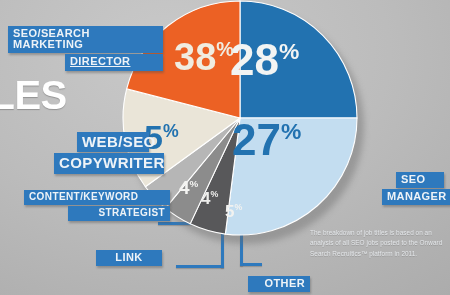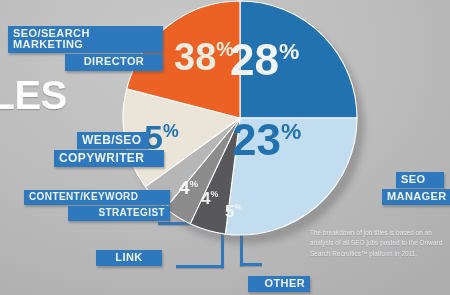--- a/index.html
+++ b/index.html
@@ -55,25 +55,25 @@
     letter-spacing:.4px;line-height:1.02;
   }
   .callout .row{
     display:block;background:#2e79bd;
     padding:2px 5px 3px 5px;
     box-shadow:1px 2px 2px rgba(80,80,80,.40);
   }
   .callout .row + .row{margin-top:1px;}
   .c-director{left:8px;top:26px;font-size:11px;text-align:right;width:152px;}
   .c-director .r1{width:145px;text-align:left;}
-  .c-director .r2{width:88px;margin-left:57px;text-align:center;}
+  .c-director .r2{width:88px;margin-left:57px;text-align:left;text-decoration:underline;}
   .c-analyst{left:352px;top:34px;font-size:10px;width:96px;}
   .c-analyst .r1{width:95px;text-align:left;}
   .c-analyst .r2{width:80px;margin-left:12px;text-align:left;}
-  .c-copywriter{left:54px;top:132px;font-size:12px;width:104px;}
+  .c-copywriter{left:54px;top:132px;font-size:15px;width:104px;}
   .c-copywriter .r1{width:62px;margin-left:23px;text-align:left;}
   .c-copywriter .r2{width:100px;text-align:left;}
   .c-strategist{left:24px;top:190px;font-size:10px;width:140px;}
   .c-strategist .r1{width:136px;text-align:left;}
   .c-strategist .r2{width:92px;margin-left:44px;text-align:right;}
   .c-link{left:96px;top:250px;font-size:11px;width:86px;}
   .c-link .r1{width:56px;text-align:center;}
   .c-link .r2{width:84px;text-align:left;}
   .c-manager{left:382px;top:172px;font-size:11px;width:68px;}
   .c-manager .r1{width:38px;margin-left:14px;text-align:left;}
@@ -117,21 +117,21 @@
           <path d="M 118 118 L 235.00 118.00 A 117 117 0 0 1 103.34 234.08 Z" fill="#c3ddf0" stroke="#ffffff" stroke-width="1.1"></path>
           <path d="M 118 118 L 103.34 234.08 A 117 117 0 0 1 68.18 223.86 Z" fill="#58585a" stroke="#ffffff" stroke-width="1.1"></path>
           <path d="M 118 118 L 68.18 223.86 A 117 117 0 0 1 43.42 208.15 Z" fill="#8c8c8c" stroke="#ffffff" stroke-width="1.1"></path>
           <path d="M 118 118 L 43.42 208.15 A 117 117 0 0 1 23.35 186.77 Z" fill="#b6b6b6" stroke="#ffffff" stroke-width="1.1"></path>
           <path d="M 118 118 L 23.35 186.77 A 117 117 0 0 1 4.68 88.90 Z" fill="#eae5d8" stroke="#ffffff" stroke-width="1.1"></path>
           <path d="M 118 118 L 4.68 88.90 A 117 117 0 0 1 118.00 1.00 Z" fill="#ec6124" stroke="#ffffff" stroke-width="1.1"></path>
         </g>
     </svg>
 
     <span class="slice-label lbl-25"><span>28</span><span class="pct-sign">%</span></span>
-    <span class="slice-label lbl-27"><span>23</span><span class="pct-sign">%</span></span>
+    <span class="slice-label lbl-27"><span>27</span><span class="pct-sign">%</span></span>
     <span class="slice-label lbl-21"><span>38</span><span class="pct-sign">%</span></span>
     <span class="slice-label lbl-14"><span>5</span><span class="pct-sign">%</span></span>
     <span class="slice-label lbl-4a"><span>4</span><span class="pct-sign">%</span></span>
     <span class="slice-label lbl-4b"><span>4</span><span class="pct-sign">%</span></span>
     <span class="slice-label lbl-5"><span>5</span><span class="pct-sign">%</span></span>
   </div>
 
   <div class="callout c-director">
     <span class="row r1">SEO/SEARCH MARKETING</span>
     <span class="row r2">DIRECTOR</span>

